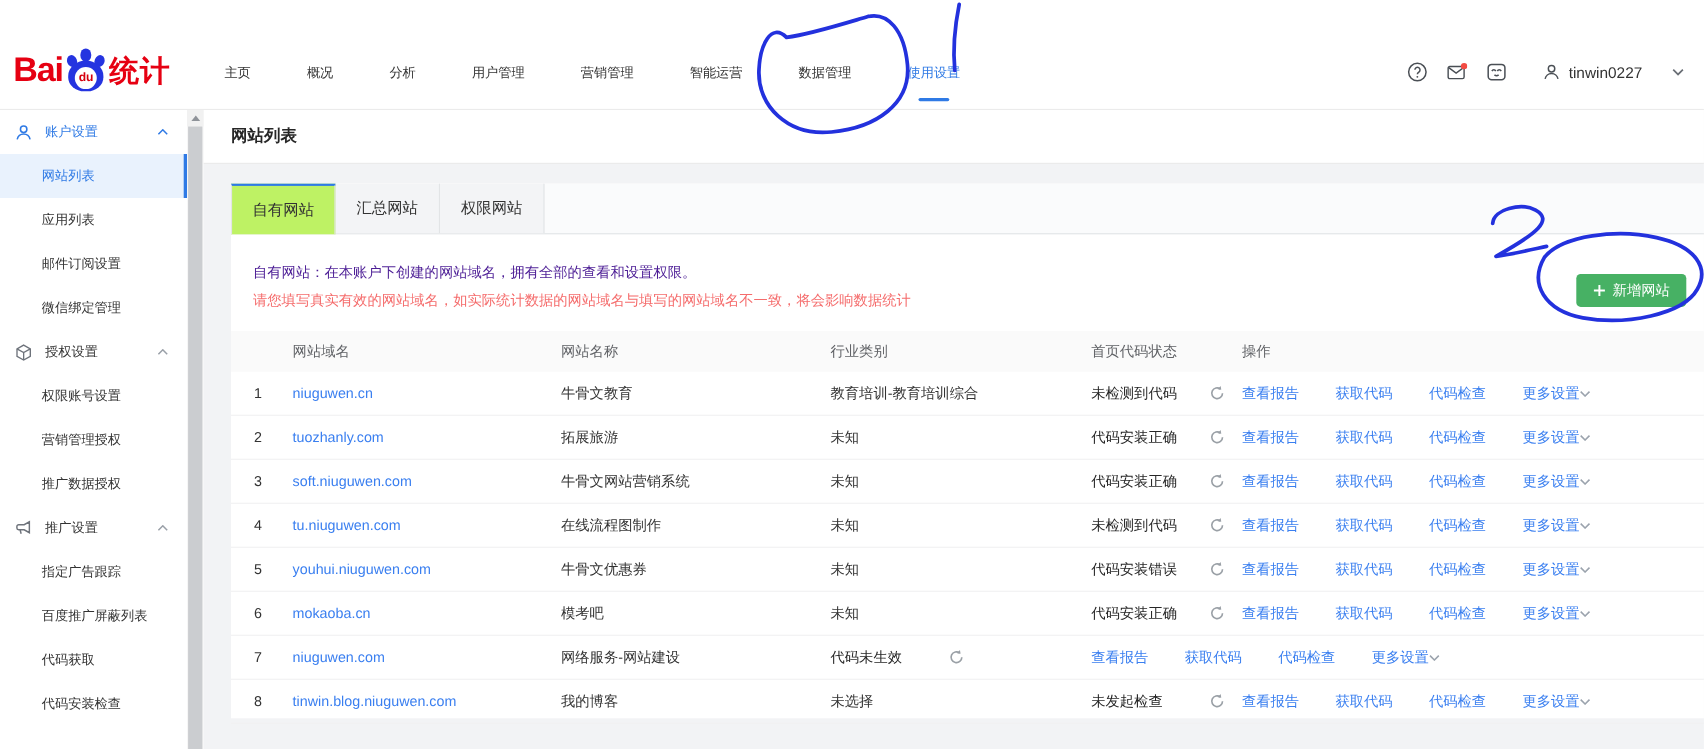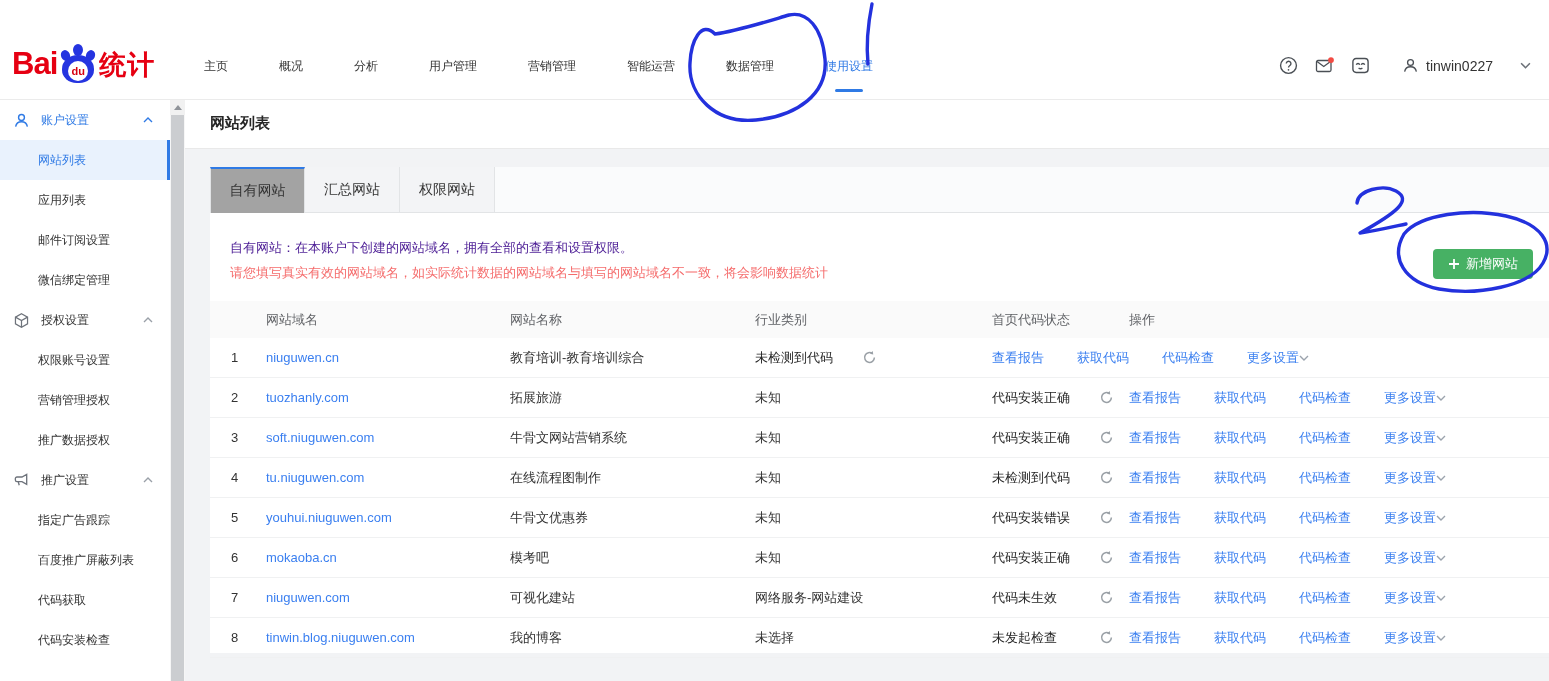--- a/index.html
+++ b/index.html
@@ -47,21 +47,21 @@
   .sb-thumb{position:absolute;left:1px;top:15px;bottom:0;width:13px;background:#cbcdd0;cursor:pointer;}
   
   .main{position:absolute;left:185px;top:100px;width:1364px;height:581px;background:#f2f3f5;}
   .title-band{position:absolute;left:0;top:0;width:100%;height:48px;background:#fff;border-bottom:1px solid #e9e9e9;}
   .page-title{position:absolute;left:25px;top:14px;font-size:15px;font-weight:bold;color:#262626;}
   .card{position:absolute;left:25px;top:67px;right:0;height:486px;background:#fff;}
   .tabs-row{height:45px;background:#fafbfc;border-bottom:1px solid #e2e4e6;display:flex;position:relative;}
   .tab{width:95px;height:45px;box-sizing:border-box;display:flex;align-items:center;justify-content:center;
     font-size:14px;color:#333;background:#f3f4f6;border-right:1px solid #e2e4e6;cursor:pointer;}
   .tab:first-child{border-left:1px solid #e2e4e6;}
-  .tab.active{background:#a3a3a3;border-top:2px solid #2f7ae5;height:46px;margin-bottom:-1px;z-index:2;}
+  .tab.active{background:#bef264;border-top:2px solid #2f7ae5;height:46px;margin-bottom:-1px;z-index:2;}
   .info-row{position:relative;height:88px;}
   .desc{position:absolute;left:20px;top:26px;font-size:13px;color:#4c1d95;}
   .warning{position:absolute;left:20px;top:51px;font-size:13px;color:#f56c6c;}
   .add-btn{position:absolute;right:16px;top:36px;width:100px;height:30px;background:#47b164;border-radius:4px;
     color:#fff;font-size:13px;display:flex;align-items:center;justify-content:center;gap:6px;cursor:pointer;}
   
   .thead,.trow{display:grid;grid-template-columns:56px 244px 245px 237px 137px 1fr;align-items:center;}
   .thead{height:37px;background:#fafafa;font-size:13px;color:#606266;}
   .trow{height:39px;border-bottom:1px solid #f0f1f2;font-size:13px;color:#333;}
   .cell-num{padding-left:21px;color:#333;}
@@ -233,20 +233,21 @@
       <span>网站域名</span>
       <span>网站名称</span>
       <span>行业类别</span>
       <span>首页代码状态</span>
       <span>操作</span>
     </div>
     <div id="table-body">
         <div class="trow">
           <span class="cell-num">1</span>
           <span class="domain">niuguwen.cn</span>
+          <span>牛骨文教育</span>
           <span>教育培训-教育培训综合</span>
           <span class="status-cell">
             <span class="status-text">未检测到代码</span>
             <span class="refresh">
               <svg viewBox="0 0 16 16" width="15" height="15">
                 <path d="M 13.2 8 A 5.2 5.2 0 1 1 11.2 3.9" fill="none" stroke="currentColor" stroke-width="1.6"></path>
                 <path d="M 11.4 1.0 L 12.0 4.7 L 8.5 4.0 Z" fill="currentColor"></path>
               </svg>
             </span>
           </span>
@@ -400,21 +401,20 @@
                 <svg viewBox="0 0 10 6" width="10" height="6" fill="none" stroke="currentColor" stroke-width="1.4">
                   <path d="M1 1 L5 5 L9 1"></path>
                 </svg>
               </span>
             </span>
           </span>
         </div>
         <div class="trow">
           <span class="cell-num">7</span>
           <span class="domain">niuguwen.com</span>
-          <span>可视化建站</span>
           <span>网络服务-网站建设</span>
           <span class="status-cell">
             <span class="status-text">代码未生效</span>
             <span class="refresh">
               <svg viewBox="0 0 16 16" width="15" height="15">
                 <path d="M 13.2 8 A 5.2 5.2 0 1 1 11.2 3.9" fill="none" stroke="currentColor" stroke-width="1.6"></path>
                 <path d="M 11.4 1.0 L 12.0 4.7 L 8.5 4.0 Z" fill="currentColor"></path>
               </svg>
             </span>
           </span>

